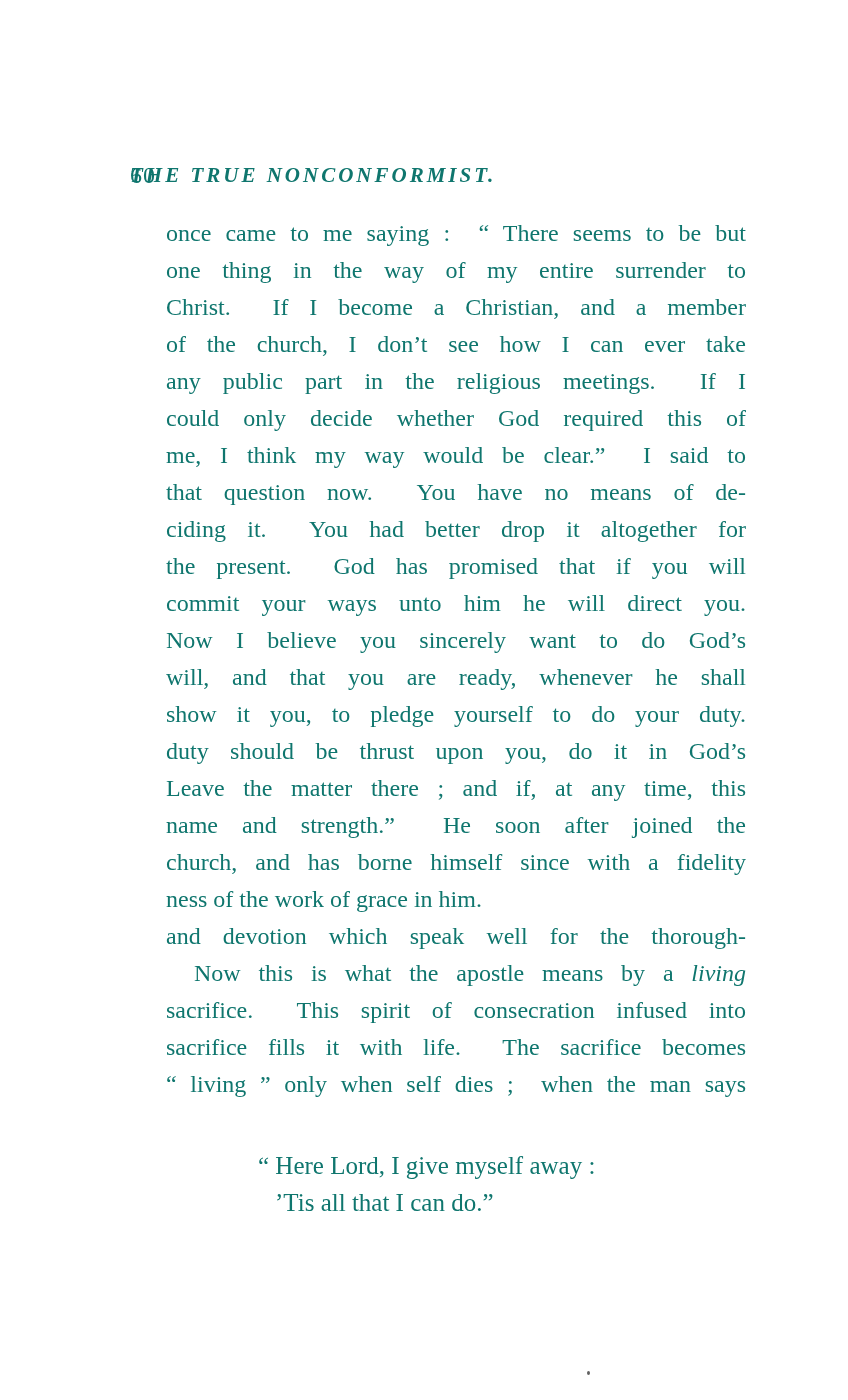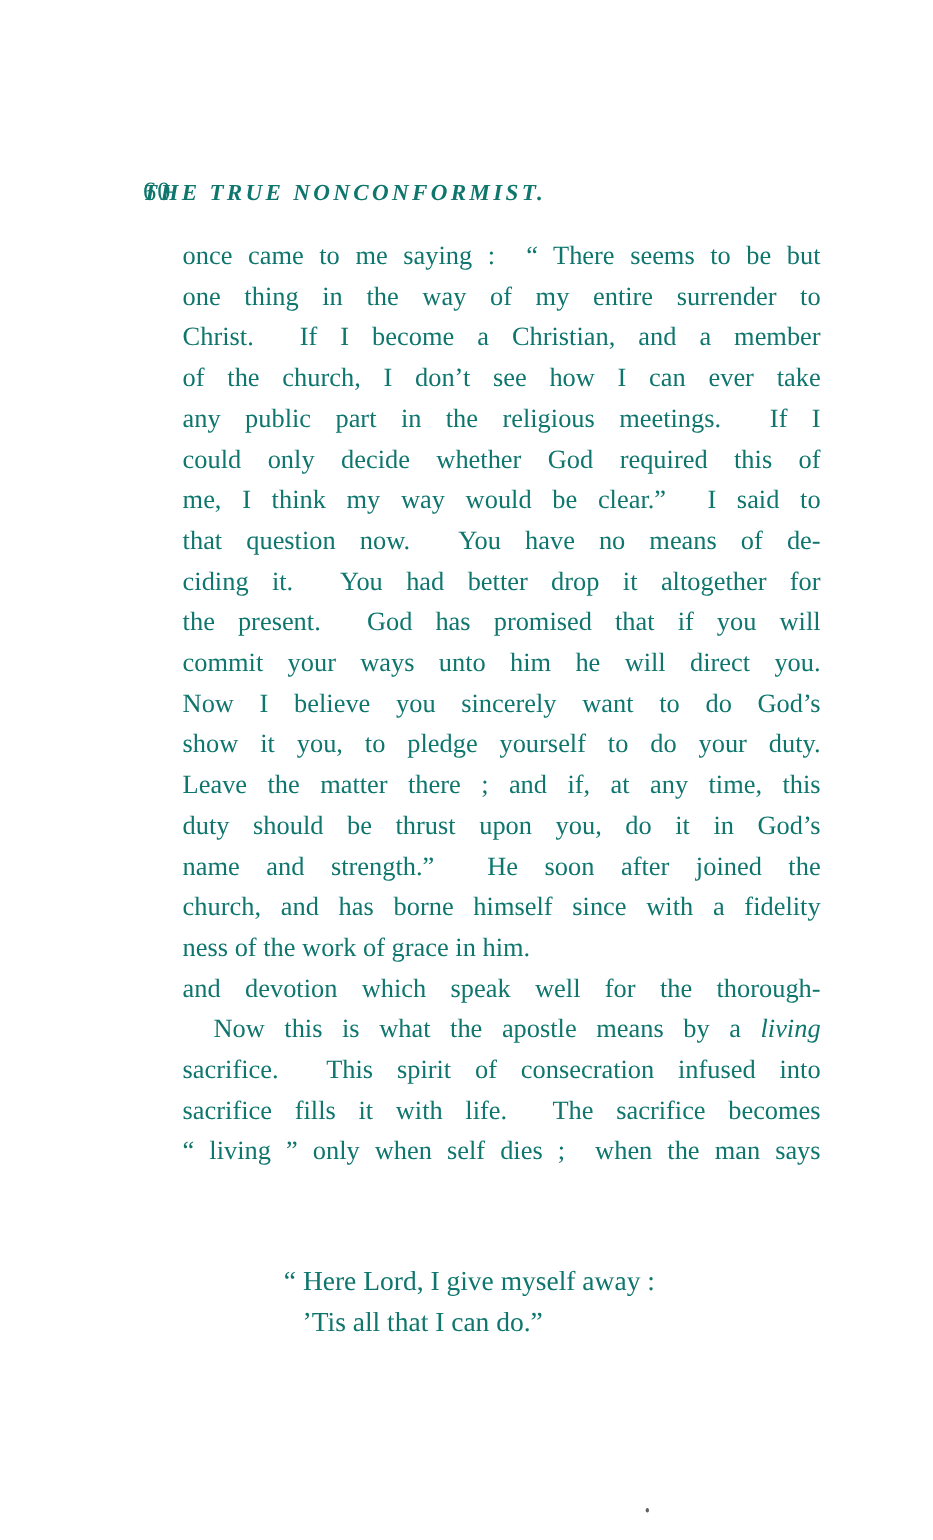--- a/index.html
+++ b/index.html
@@ -102,23 +102,24 @@
         <div class="line">Christ. &nbsp;If I become a Christian, and a member</div>
         <div class="line">of the church, I don’t see how I can ever take</div>
         <div class="line">any public part in the religious meetings. &nbsp;If I</div>
         <div class="line">could only decide whether God required this of</div>
         <div class="line">me, I think my way would be clear.” &nbsp;I said to</div>
         <div class="line">that question now. &nbsp;You have no means of de-</div>
         <div class="line">ciding it. &nbsp;You had better drop it altogether for</div>
         <div class="line">the present. &nbsp;God has promised that if you will</div>
         <div class="line">commit your ways unto him he will direct you.</div>
         <div class="line">Now I believe you sincerely want to do God’s</div>
+        <div class="line">will, and that you are ready, whenever he shall</div>
         <div class="line">show it you, to pledge yourself to do your duty.</div>
+        <div class="line">duty should be thrust upon you, do it in God’s</div>
         <div class="line">Leave the matter there ; and if, at any time, this</div>
-        <div class="line">duty should be thrust upon you, do it in God’s</div>
         <div class="line">name and strength.” &nbsp;He soon after joined the</div>
         <div class="line">church, and has borne himself since with a fidelity</div>
         <div class="line lastline">ness of the work of grace in him.</div>
         <div class="line">and devotion which speak well for the thorough-</div>
       </div>
       <div class="paragraph">
         <div class="line indent">Now this is what the apostle means by a <i>living</i></div>
         <div class="line">sacrifice. &nbsp;This spirit of consecration infused into</div>
         <div class="line">sacrifice fills it with life. &nbsp;The sacrifice becomes</div>
         <div class="line">“ living ” only when self dies ; &nbsp;when the man says</div>

